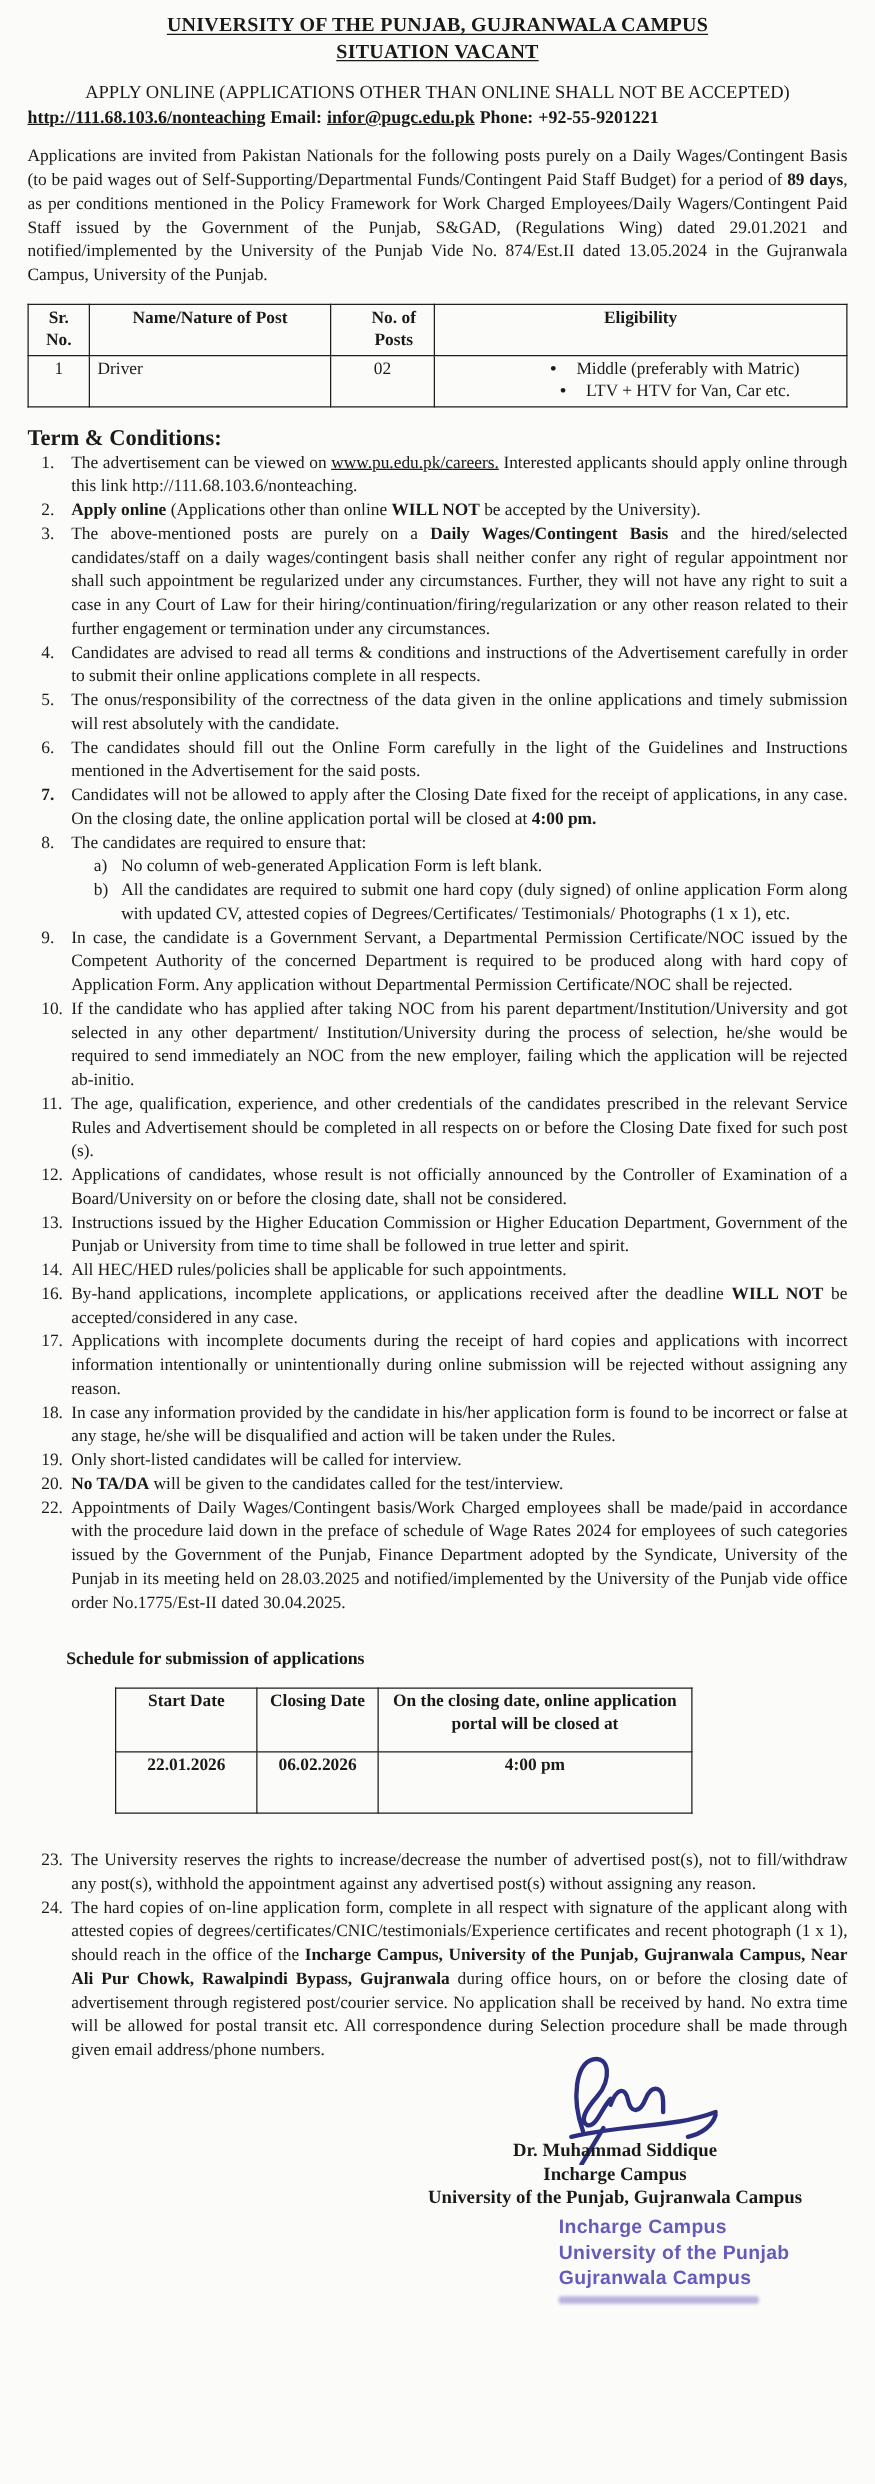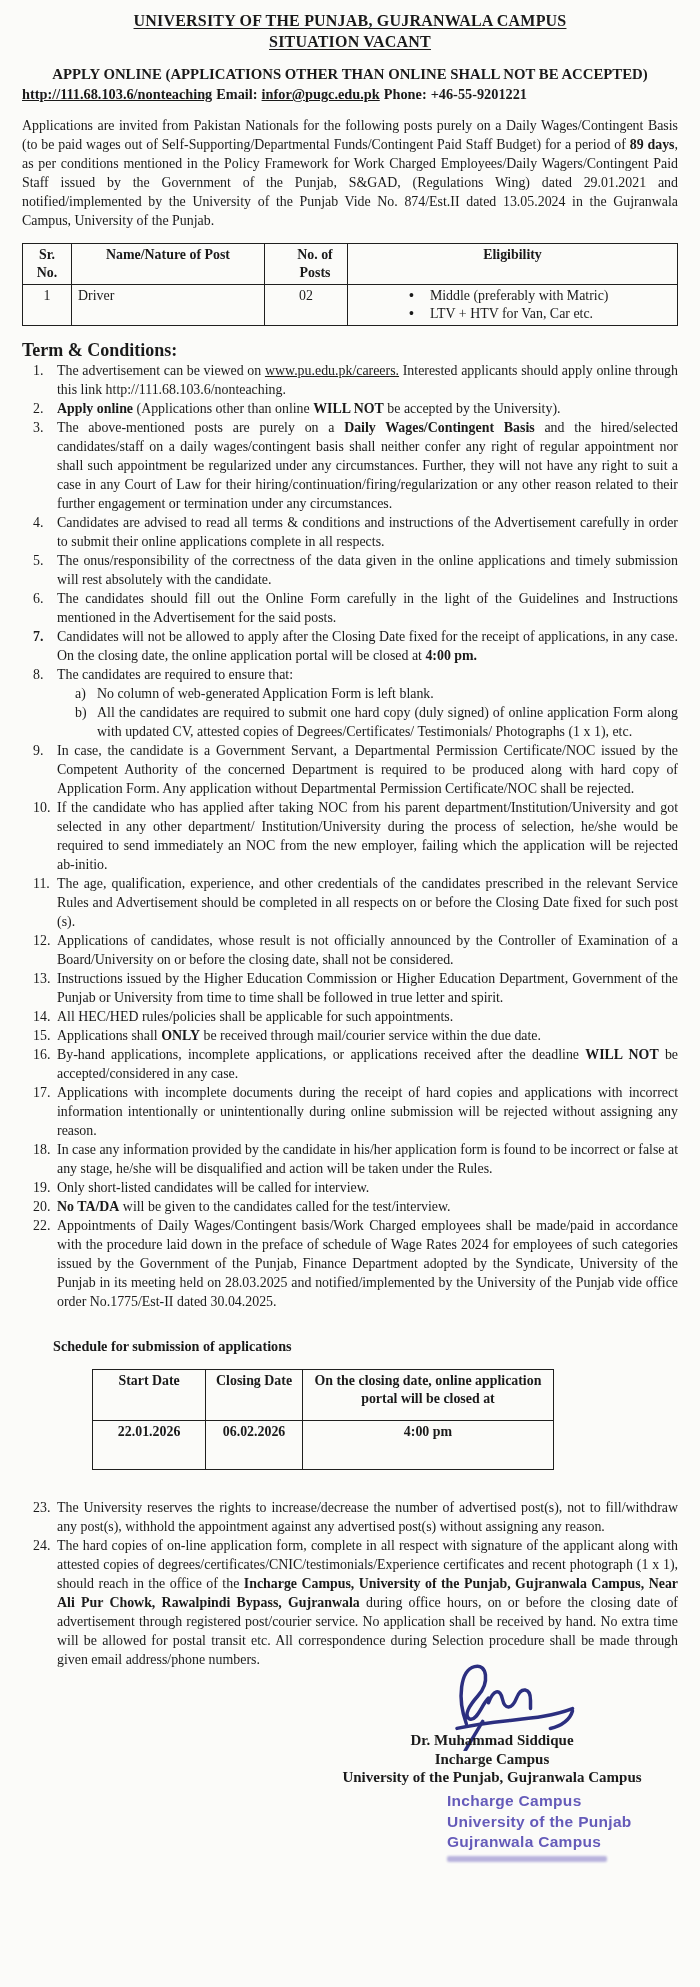--- a/index.html
+++ b/index.html
@@ -9,35 +9,35 @@
     font-family:"Liberation Serif", serif;
     font-size:13.9px;line-height:19px;
   }
   .page{box-sizing:border-box;width:700px;height:1658px;padding:10px 22px 0 22px;position:relative;}
   .b{font-weight:bold;}
   .u{text-decoration:underline;}
   .center{text-align:center;}
 
   .doc-title{text-align:center;font-weight:bold;font-size:16px;line-height:21px;letter-spacing:.2px;}
   .doc-title .u{text-underline-offset:2px;}
-  .apply-heading{text-align:center;font-weight:bold;font-size:14.8px;margin-top:13px;line-height:18px;}
+  .apply-heading{text-align:center;font-weight:normal;font-size:14.8px;margin-top:13px;line-height:18px;}
   .contact-line{font-weight:bold;font-size:14.3px;margin-top:2px;line-height:19px;}
   .contact-line span{margin-right:4px;}
 
   .intro{text-align:justify;margin-top:12px;}
 
   table{border-collapse:collapse;}
   .job-table{width:100%;margin-top:13px;font-size:13.9px;}
   .job-table th,.job-table td{border:1.6px solid #1f1f1f;padding:2px 6px;vertical-align:top;line-height:18px;}
   .job-table th{text-align:center;font-weight:bold;}
   .job-table .c-sr{width:36px;}
   .job-table .c-name{width:180px;}
   .job-table .c-posts{width:52px;padding-left:24px;}
   .job-table td.center,.job-table th.center{text-align:center;}
-  .elig-item{display:flex;gap:16px;padding-left:55px;}
+  .elig-item{display:flex;gap:16px;padding-left:55px;justify-content:center;}
   .blt::before{content:"\2022";font-weight:bold;}
 
   .terms-heading{font-weight:bold;font-size:18px;margin-top:15px;line-height:19px;}
   .terms{margin-top:1px;}
   .term{display:flex;}
   .term .num{flex:none;width:24px;margin-left:11px;}
   .term .body{flex:1;}
   .term .txt{text-align:justify;}
   .subterm{display:flex;margin-left:18px;}
   .sublabel{flex:none;width:22px;}
@@ -65,21 +65,21 @@
 <div class="page">
 
   <div class="doc-title">
     <div><span class="u">UNIVERSITY OF THE PUNJAB, GUJRANWALA CAMPUS</span></div>
     <div><span class="u">SITUATION VACANT</span></div>
   </div>
 
   <div class="apply-heading">APPLY ONLINE (APPLICATIONS OTHER THAN ONLINE SHALL NOT BE ACCEPTED)</div>
 
   <div class="contact-line">
-    <span class="u">http://111.68.103.6/nonteaching</span><span>Email:</span><span class="u">infor@pugc.edu.pk</span><span>Phone:</span><span>+46-55-9201221</span>
+    <span class="u">http://111.68.103.6/nonteaching</span><span>Email:</span><span class="u">infor@pugc.edu.pk</span><span>Phone:</span><span>+92-55-9201221</span>
   </div>
 
   <div class="intro"><span>Applications are invited from Pakistan Nationals for the following posts purely on a Daily Wages/Contingent Basis (to be paid wages out of Self-Supporting/Departmental Funds/Contingent Paid Staff Budget) for a period of </span><span class="b">89 days</span><span>, as per conditions mentioned in the Policy Framework for Work Charged Employees/Daily Wagers/Contingent Paid Staff issued by the Government of the Punjab, S&amp;GAD, (Regulations Wing) dated 29.01.2021 and notified/implemented by the University of the Punjab Vide No. 874/Est.II dated 13.05.2024 in the Gujranwala Campus, University of the Punjab.</span></div>
 
   <table class="job-table">
     <tbody>
         <tr>
       <th class="c-sr">Sr. No.</th>
       <th class="c-name">Name/Nature of Post</th>
       <th class="c-posts">No. of Posts</th>
@@ -207,27 +207,20 @@
     </span>
   </div>
       <div class="term">
     <span class="num">14.</span>
     <span class="body">
       <span class="txt" style="display:block"><span>All HEC/HED rules/policies shall be applicable for such appointments.</span></span>
 
     </span>
   </div>
       <div class="term">
-    <span class="num">15.</span>
-    <span class="body">
-      <span class="txt" style="display:block"><span>Applications shall </span><span class="b">ONLY</span><span> be received through mail/courier service within the due date.</span></span>
-
-    </span>
-  </div>
-      <div class="term">
     <span class="num">16.</span>
     <span class="body">
       <span class="txt" style="display:block"><span>By-hand applications, incomplete applications, or applications received after the deadline </span><span class="b">WILL NOT</span><span> be accepted/considered in any case.</span></span>
 
     </span>
   </div>
       <div class="term">
     <span class="num">17.</span>
     <span class="body">
       <span class="txt" style="display:block"><span>Applications with incomplete documents during the receipt of hard copies and applications with incorrect information intentionally or unintentionally during online submission will be rejected without assigning any reason.</span></span>

